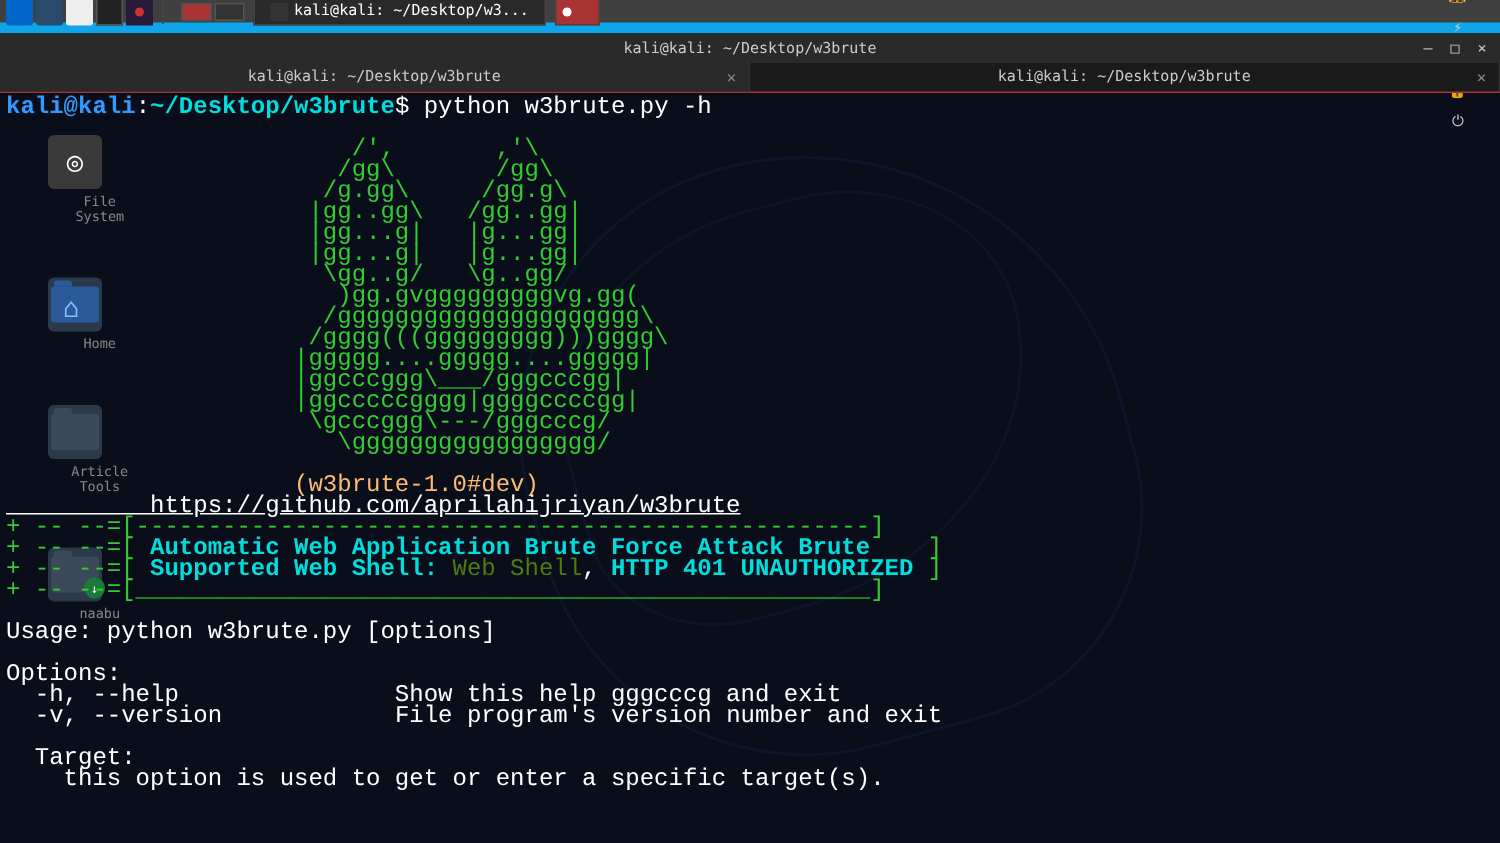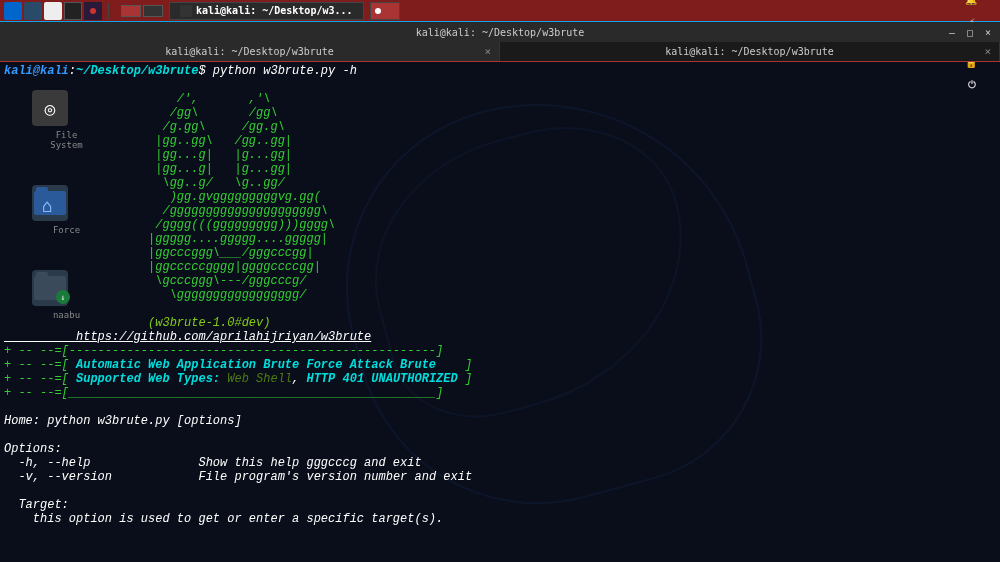--- a/index.html
+++ b/index.html
@@ -9,26 +9,25 @@
       background: #0a0e1a;
       font-family: monospace;
       overflow: hidden;
       position: relative;
       color: #fff;
     }
     
     
     .taskbar {
       height: 22px;
-      background: #7f1d1d;
+      background: #404040;
       display: flex;
       align-items: center;
       padding: 0 4px;
-      border-bottom: 1px solid #0ea5e9;
-      font-weight: bold;
+      border-bottom: 7px solid #0ea5e9;
     }
     .taskbar-left { display: flex; align-items: center; gap: 2px; }
     .taskbar-icon {
       width: 18px; height: 18px;
       display: flex;
       align-items: center;
       justify-content: center;
       font-size: 10px;
       color: #ccc;
     }
@@ -204,34 +203,33 @@
       height: 14px;
       background: #cc0000;
       font-size: 10px;
       color: #fff;
       text-align: center;
       line-height: 14px;
     }
     
     .terminal-content {
       padding: 2px 4px;
-      font-size: 12px;
+      font-size: 16px;
       line-height: 14px;
       font-family: "Courier New", monospace;
       white-space: pre;
       color: #fff;
-      font-style: italic;
     }
     
     .c-blue { color: #3399ff; font-weight: bold; }
     .c-cyan { color: #00dddd; font-weight: bold; }
     .c-white { color: #ffffff; }
     .c-green { color: #33cc33; }
     .c-red { color: #4d7c0f; }
-    .c-yellow { color: #84cc16; }
+    .c-yellow { color: #fdba74; }
     .underline { text-decoration: underline; }
     
     
     .dragon-bg {
       position: absolute;
       top: 100px;
       left: 350px;
       width: 400px;
       height: 400px;
       border: 2px solid rgba(30, 80, 160, 0.3);
@@ -292,21 +290,27 @@
   <div class="desktop-icon">
     <div class="desktop-icon-img" style="background:#3a3a3a;">◎</div>
     <div class="desktop-icon-label">File System</div>
   </div>
   <div class="desktop-icon">
     <div class="desktop-icon-img">
         <div class="folder-shape blue">
           <span style="position:absolute;top:4px;left:8px;color:#8bf;">⌂</span>
         </div>
       </div>
-    <div class="desktop-icon-label">Force</div>
+    <div class="desktop-icon-label">Home</div>
+  </div>
+  <div class="desktop-icon">
+    <div class="desktop-icon-img">
+        <div class="folder-shape"></div>
+      </div>
+    <div class="desktop-icon-label">Article Tools</div>
   </div>
   <div class="desktop-icon">
     <div class="desktop-icon-img">
         <div class="folder-shape">
           <div class="folder-badge">↓</div>
         </div>
       </div>
     <div class="desktop-icon-label">naabu</div>
   </div>
 </div>
@@ -348,24 +352,24 @@
                     |ggggg....ggggg....ggggg|
                     |ggcccggg\___/gggcccgg|
                     |ggcccccgggg|ggggccccgg|
                      \gcccggg\---/gggcccg/
                        \ggggggggggggggggg/
 </span>
 <span class="c-yellow">                    (w3brute-1.0#dev)</span>
 <span class="c-white underline">          https://github.com/aprilahijriyan/w3brute</span>
 <span class="c-green">+ -- --=[---------------------------------------------------]</span>
 <span class="c-green">+ -- --=[ </span><span class="c-cyan">Automatic Web Application Brute Force Attack Brute</span><span class="c-green">    ]</span>
-<span class="c-green">+ -- --=[ </span><span class="c-cyan">Supported Web Types: </span><span class="c-red">Web Shell</span><span class="c-white">, </span><span class="c-cyan">HTTP 401 UNAUTHORIZED</span><span class="c-green"> ]</span>
+<span class="c-green">+ -- --=[ </span><span class="c-cyan">Supported Web Shell: </span><span class="c-red">Web Shell</span><span class="c-white">, </span><span class="c-cyan">HTTP 401 UNAUTHORIZED</span><span class="c-green"> ]</span>
 <span class="c-green">+ -- --=[___________________________________________________]</span>
 
-<span class="c-white">Home: python w3brute.py [options]</span>
+<span class="c-white">Usage: python w3brute.py [options]</span>
 
 <span class="c-white">Options:</span>
 <span class="c-white">  -h, --help</span><span class="c-white">               Show this help gggcccg and exit</span>
 <span class="c-white">  -v, --version</span><span class="c-white">            File program's version number and exit</span>
 
 <span class="c-white">  Target:</span>
 <span class="c-white">    this option is used to get or enter a specific target(s).</span></div>
 </div>
 
 </body></html>

